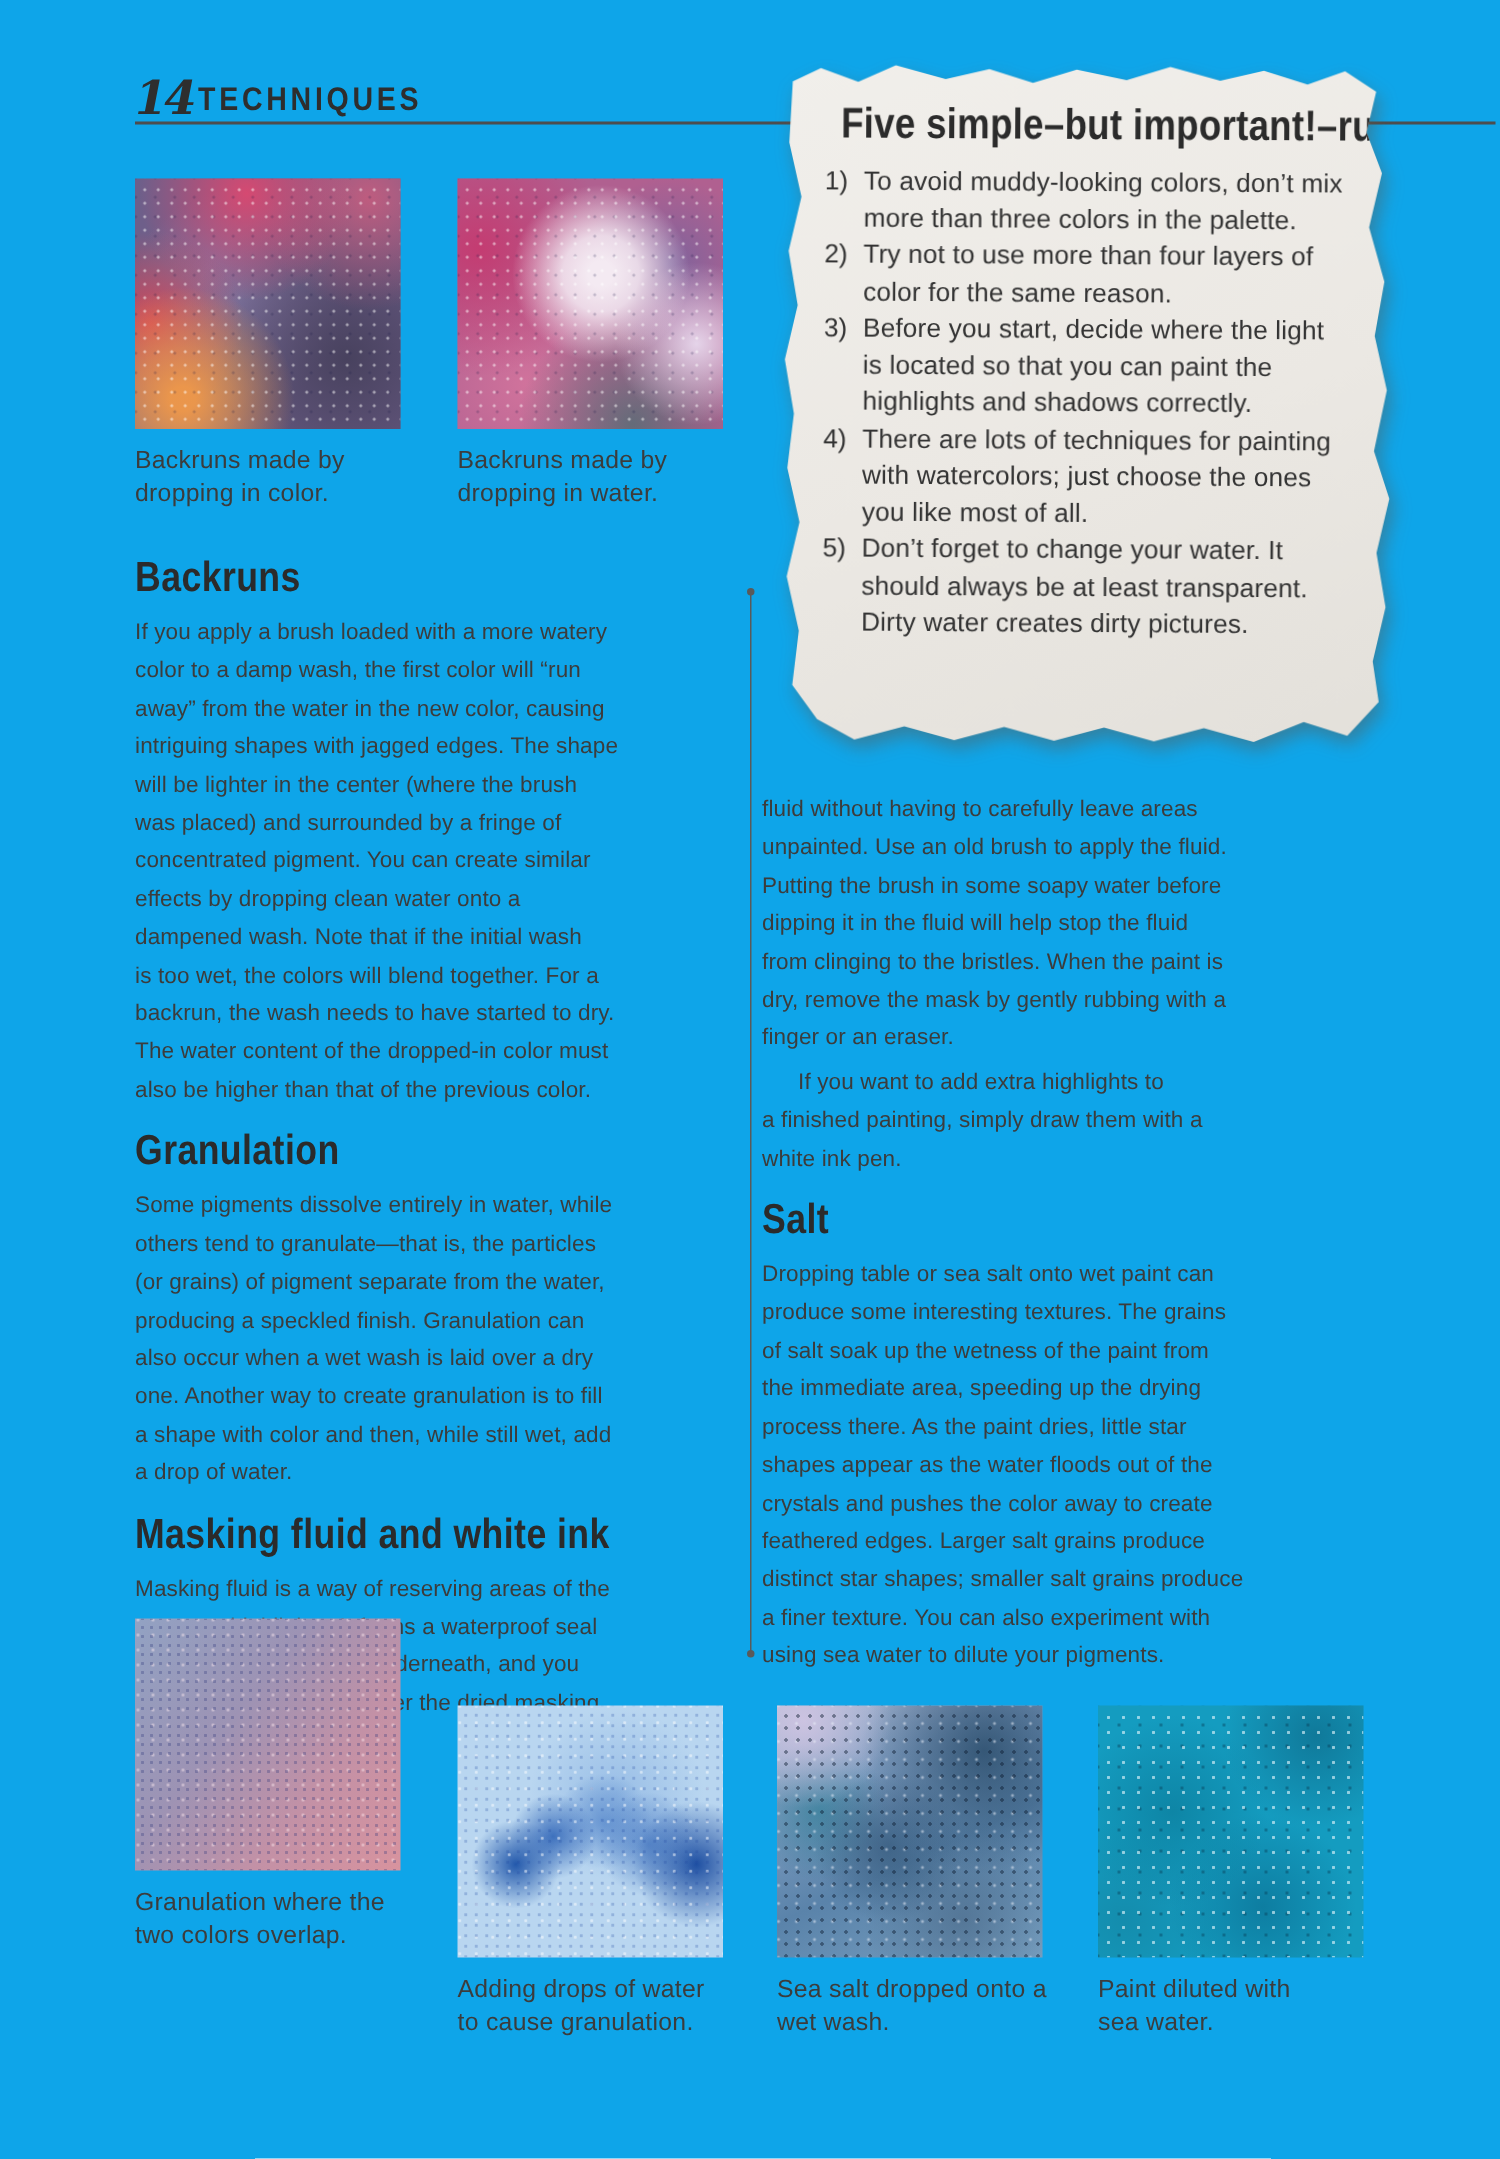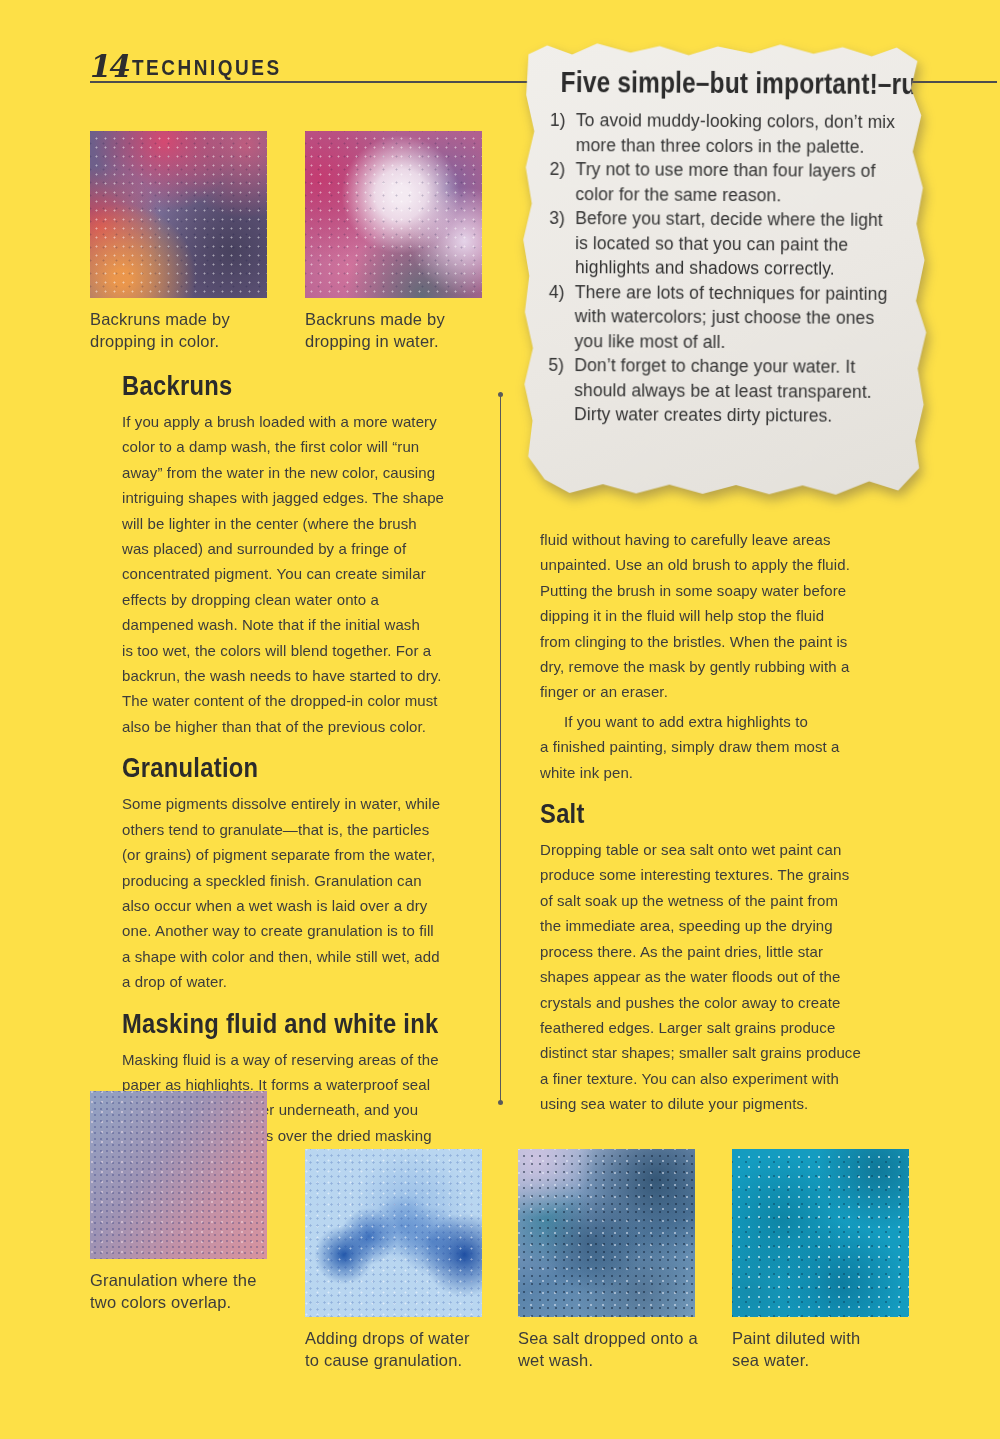--- a/index.html
+++ b/index.html
@@ -1,40 +1,40 @@
 <!DOCTYPE html>
 <html><head>
 <meta charset="utf-8">
 <style>
   * { margin:0; padding:0; box-sizing:border-box; }
   html,body { background:#ffffff; }
   .page {
     position:relative; width:1000px; height:1439px; margin:0 auto;
-    background:#fde047; overflow:hidden;
+    background:#0ea5e9; overflow:hidden;
     font-family:"Liberation Sans", sans-serif; color:#3c3c3c;
   }
 
   
   .pagenum {
     position:absolute; left:90px; top:48px;
     font-family:"DejaVu Serif", serif; font-style:italic; font-weight:700;
     font-size:31px; color:#2e2e2e; letter-spacing:-2px;
   }
   .section-title {
     position:absolute; left:132px; top:55px;
     font-size:19px; font-weight:700; letter-spacing:2.5px; color:#2e2e2e;
     transform:scaleY(1.15); transform-origin:left top;
   }
   .header-rule {
     position:absolute; left:90px; top:81px; width:907px; height:2px;
     background:#4d4d4d;
   }
 
   
-  .fig { position:absolute; width:199px;margin-top:12px; }
+  .fig { position:absolute; width:199px; }
   .fig .art { position:relative; width:177px; height:167px; overflow:hidden; }
   .fig figcaption {
     margin-top:10px; font-size:16.5px; line-height:22px; color:#3c3c3c;
     white-space:pre; letter-spacing:.2px;
   }
   .art::after {
     content:""; position:absolute; inset:0;
     background-image:
       radial-gradient(rgba(255,255,255,.5) .8px, transparent 1.2px),
       radial-gradient(rgba(25,25,70,.22) .8px, transparent 1.2px);
@@ -144,21 +144,21 @@
     text-align:center; font-size:26px; font-weight:700; color:#2b2b2b;
     letter-spacing:.2px; transform:scale(.94,1.1); margin-bottom:10px;
     white-space:nowrap;
   }
   .rules { list-style:none; }
   .rules li { display:flex; font-size:17.5px; line-height:24.5px; color:#333; }
   .rules .n { width:26px; flex:0 0 26px; }
   .rules .t { white-space:pre; letter-spacing:.1px; }
 
   
-  .col { position:absolute; width:412px;margin-left:32px; }
+  .col { position:absolute; width:412px; }
   .col-left  { left:90px;  top:371px; }
   .col-right { left:508px; top:527px; }
   .hand {
     font-size:25px; font-weight:700; color:#2b2b2b; letter-spacing:.3px;
     transform:scale(.95,1.12); transform-origin:left center;
     margin:14px 0 9px;
   }
   .col .hand:first-child { margin-top:0; }
   .col p {
     font-size:15px; line-height:25.4px; color:#3c3c3c;
@@ -269,21 +269,21 @@
 
   <section class="col col-right">
     <p>fluid without having to carefully leave areas
 unpainted. Use an old brush to apply the fluid.
 Putting the brush in some soapy water before
 dipping it in the fluid will help stop the fluid
 from clinging to the bristles. When the paint is
 dry, remove the mask by gently rubbing with a
 finger or an eraser.</p>
     <p class="indent">If you want to add extra highlights to
-a finished painting, simply draw them most a
+a finished painting, simply draw them with a
 white ink pen.</p>
     <h3 class="hand">Salt</h3>
     <p>Dropping table or sea salt onto wet paint can
 produce some interesting textures. The grains
 of salt soak up the wetness of the paint from
 the immediate area, speeding up the drying
 process there. As the paint dries, little star
 shapes appear as the water floods out of the
 crystals and pushes the color away to create
 feathered edges. Larger salt grains produce

